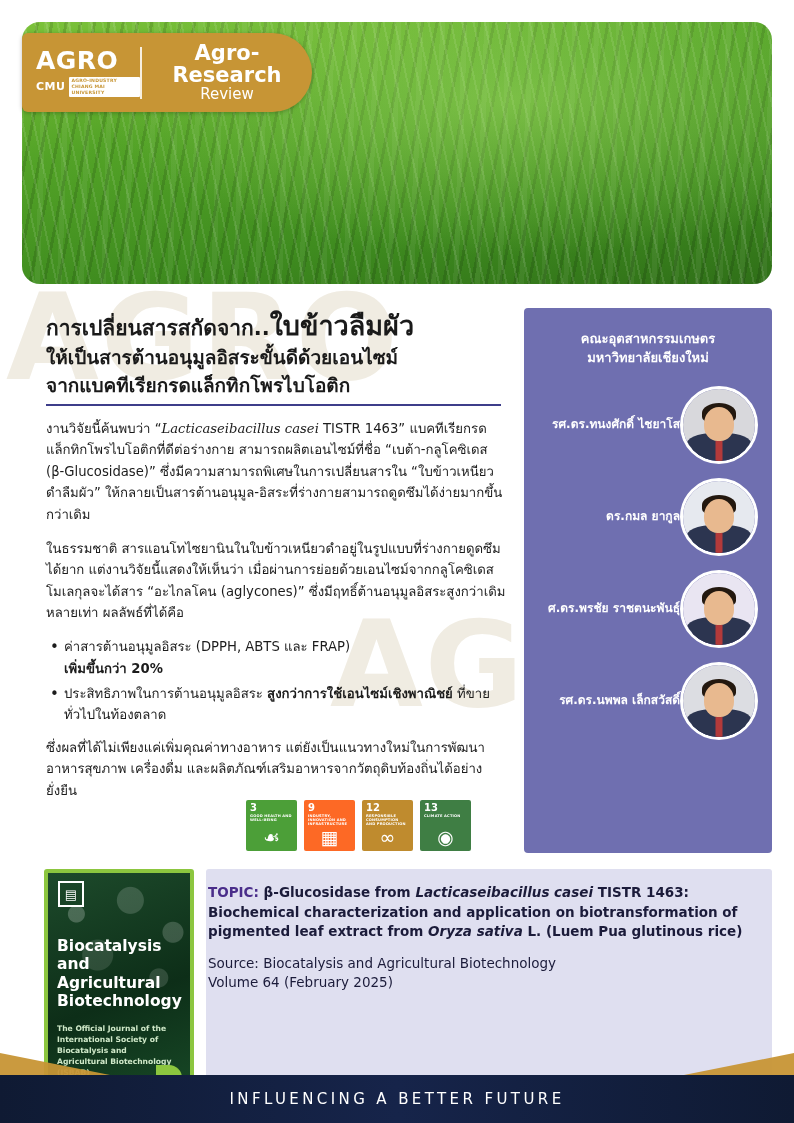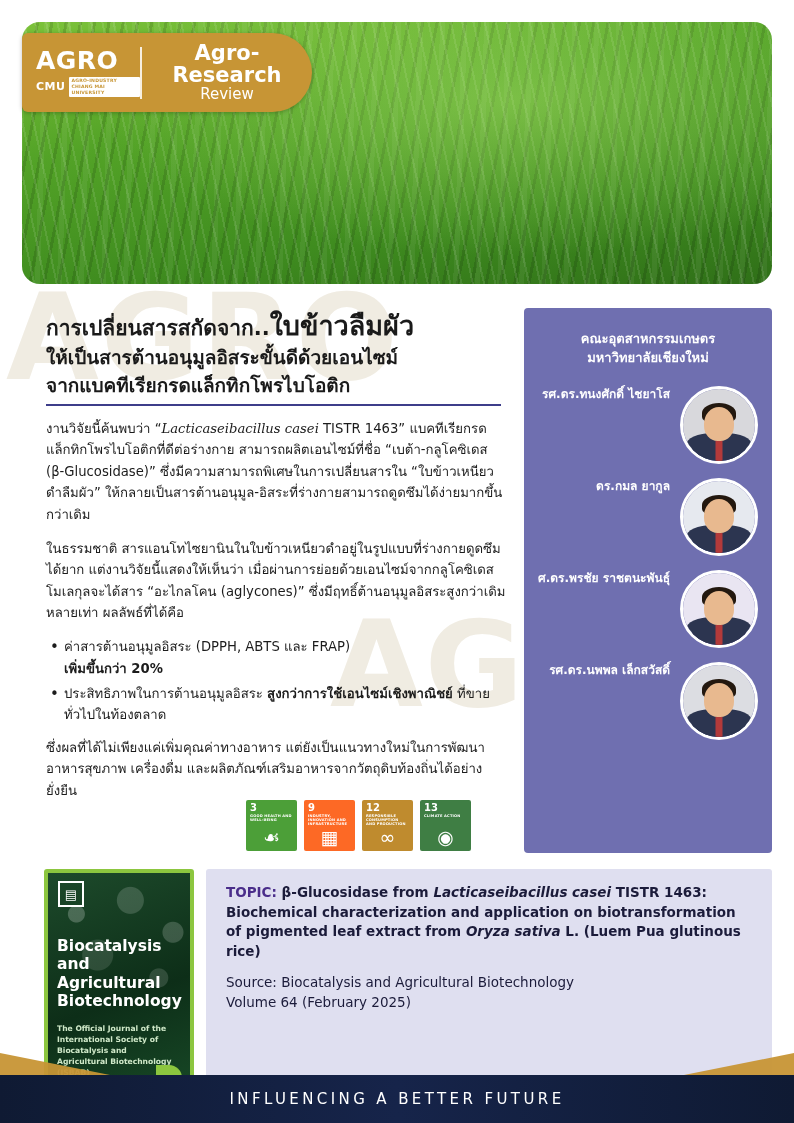--- a/index.html
+++ b/index.html
@@ -144,22 +144,22 @@
     border-radius: 4px;
     z-index: 2;
     padding: 22px 14px 10px 14px;
   }
   .faculty {
     color: #ffffff; text-align: center;
     font-size: 13px; font-weight: 600; line-height: 1.45;
     margin-bottom: 18px;
   }
   .author {
-    display: flex; align-items: flex-start; justify-content: flex-end;
-    gap: 10px; margin-bottom: 14px; height: 78px;
+    display: flex; align-items: center; justify-content: flex-end;
+    margin-bottom: 14px; height: 78px;
   }
   .author .nm {
     color: #ffffff; font-size: 12px; font-weight: 600;
     text-align: right; line-height: 1.4; flex: 1;
   }
   .avatar {
     width: 78px; height: 78px; border-radius: 50%;
     border: 3px solid #ffffff; overflow: hidden; flex: none;
     position: relative;
   }
@@ -225,21 +225,21 @@
     width: 26px; height: 26px;
     background: #8cc63f;
     border-radius: 0 50% 0 50%;
   }
 
   .info-card {
     position: absolute; left: 206px; top: 869px;
     width: 566px; height: 236px;
     background: #dfdff0;
     border-radius: 3px;
-    padding: 14px 20px;
+    padding: 14px 2px;
     z-index: 2;
     font-size: 13.5px; color: #1b1b3a; line-height: 1.45;
   }
   .topic { margin-bottom: 12px; }
   .topic .lab { color: #4a2d8a; font-weight: 800; }
   .topic .txt { font-weight: 700; }
   .topic .it { font-style: italic; }
   .source { margin-bottom: 9px; }
   .source .s1 { font-weight: 400; }
   .source .s2 { font-weight: 400; }

